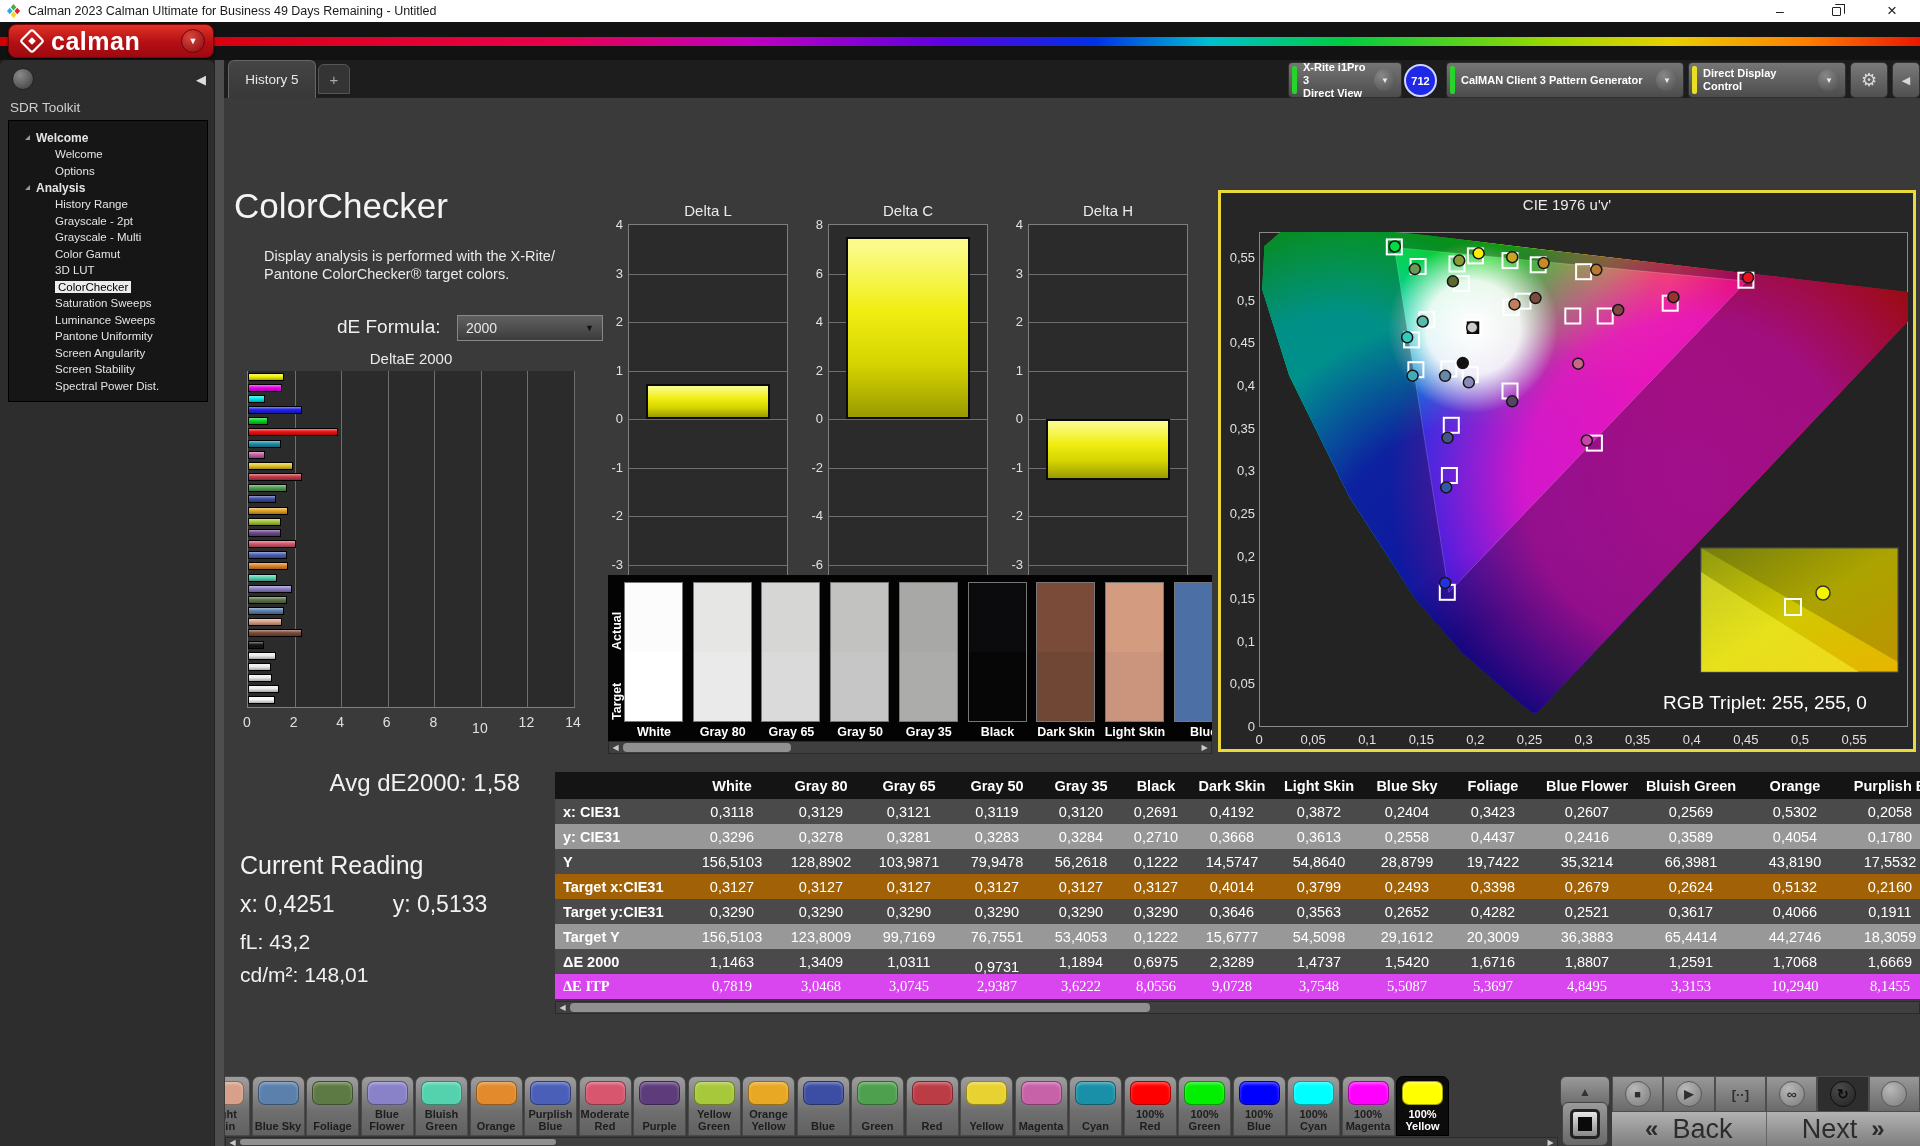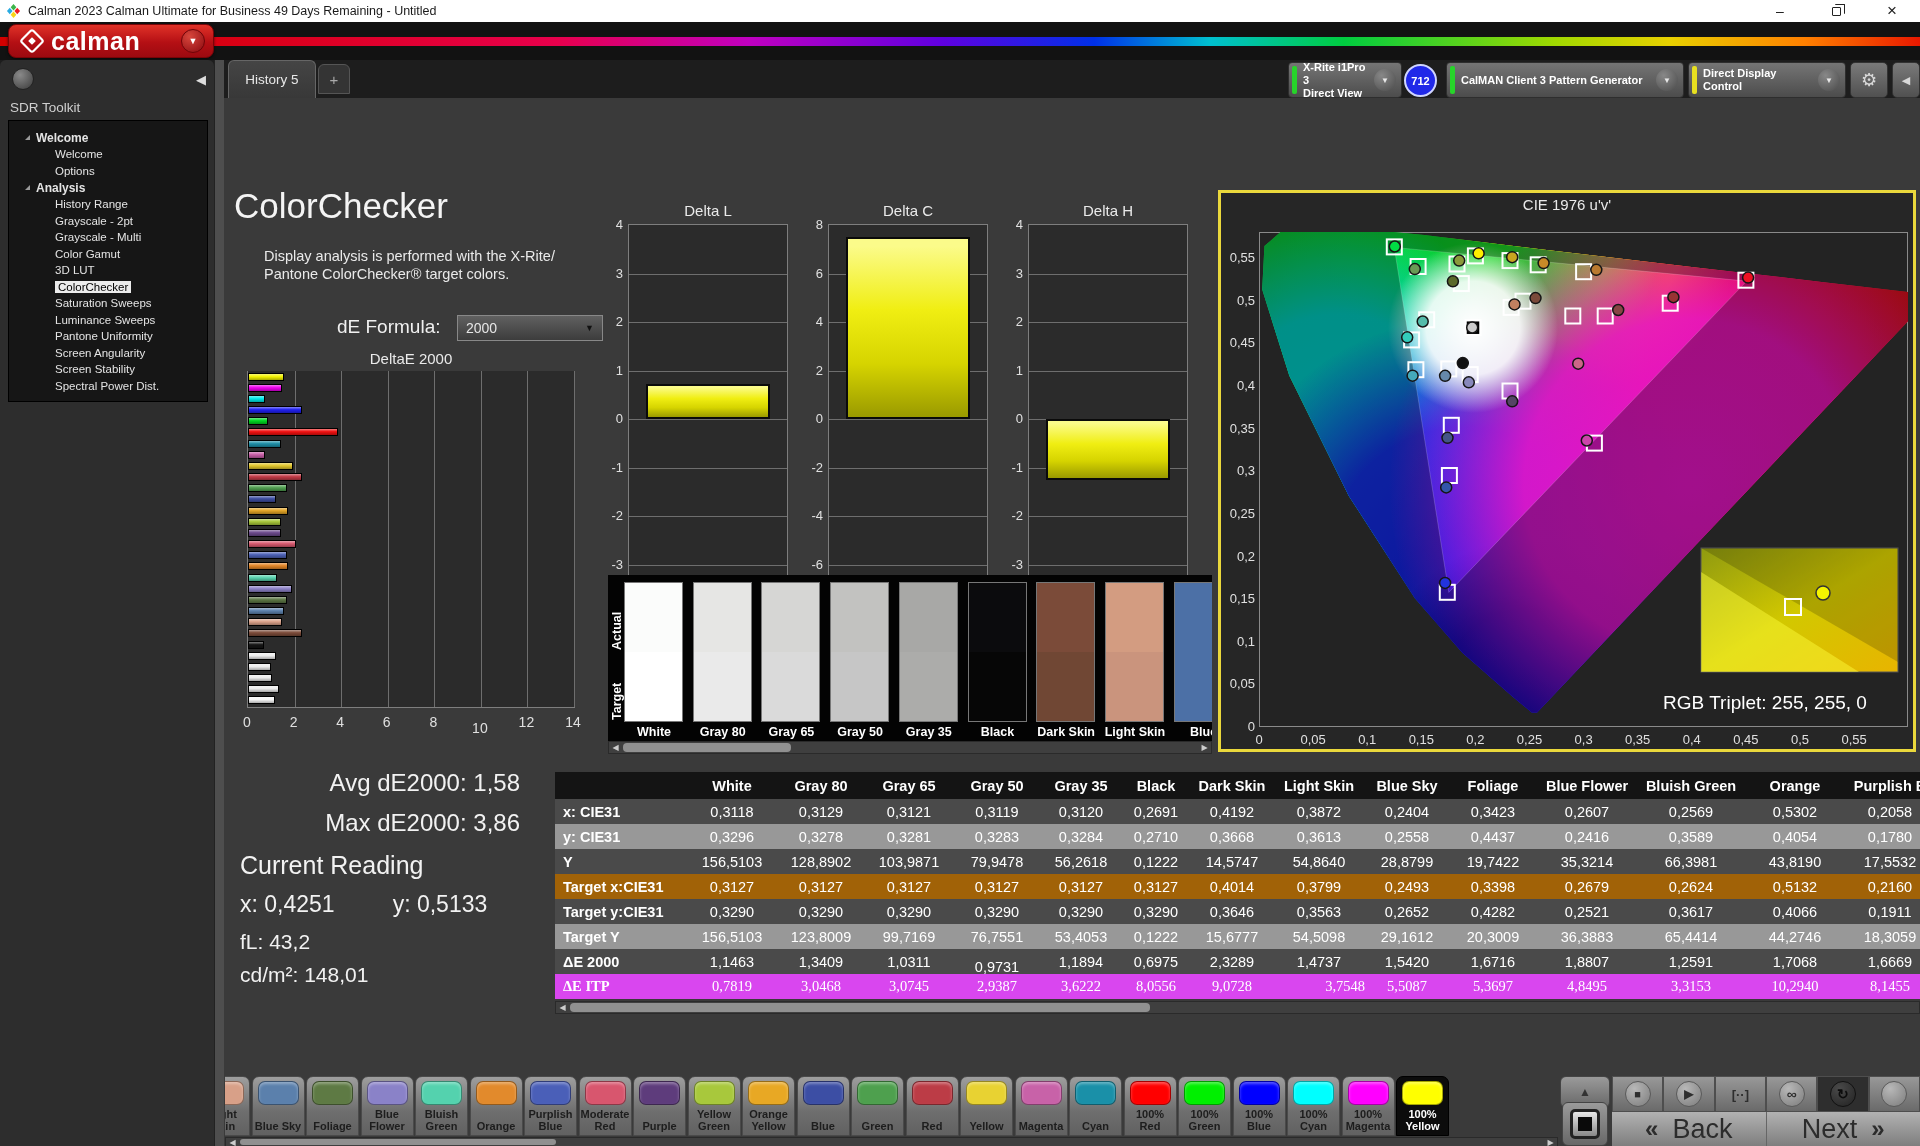--- a/index.html
+++ b/index.html
@@ -624,21 +624,20 @@
     <rect x="442" y="316" width="197" height="124" fill="url(#insetG)" stroke="#555"></rect>
     <polygon points="442,316 639,316 639,430" fill="rgba(0,0,0,.18)"></polygon>
     <polygon points="442,340 442,440 600,440" fill="rgba(255,255,60,.45)"></polygon>
     <circle cx="564" cy="361" r="7" fill="#f5f500" stroke="#333" stroke-width="1.5"></circle>
     <rect x="526" y="367" width="16" height="16" fill="none" stroke="#fff" stroke-width="2"></rect>
   </svg>
 <div class="abs cie-rgb">RGB Triplet: 255, 255, 0</div>
 
 <div class="abs avgblock">
   <div>Avg dE2000: 1,58</div>
-  <div>Max dE2000: 3,86</div>
 </div>
 <div class="abs curlabel">Current Reading</div>
 <div class="abs xyrow">
   <span>x: 0,4251</span>
   <span>y: 0,5133</span>
 </div>
 <div class="abs flrow">fL: 43,2</div>
 <div class="abs cdrow">cd/m²: 148,01</div>
 
 <div class="abs datatable" id="datatable">
@@ -780,21 +779,21 @@
     </div>
     <div class="trow" style="background: #d946ef; font-family: Liberation Serif, serif;">
       <div class="tlabel">ΔE ITP</div>
       <div class="tcell" style="width: 90px;">0,7819</div>
       <div class="tcell" style="width: 88px;">3,0468</div>
       <div class="tcell" style="width: 88px;">3,0745</div>
       <div class="tcell" style="width: 88px;">2,9387</div>
       <div class="tcell" style="width: 80px;">3,6222</div>
       <div class="tcell" style="width: 70px;">8,0556</div>
       <div class="tcell" style="width: 82px;">9,0728</div>
-      <div class="tcell" style="width: 92px; text-align: right;">3,7548</div>
+      <div class="tcell" style="width: 92px;">3,7548</div>
       <div class="tcell" style="width: 84px;">5,5087</div>
       <div class="tcell" style="width: 88px;">5,3697</div>
       <div class="tcell" style="width: 100px;">4,8495</div>
       <div class="tcell" style="width: 108px;">3,3153</div>
       <div class="tcell" style="width: 100px;">10,2940</div>
       <div class="tcell" style="width: 90px;">8,1455</div>
     </div>
   </div>
 <div class="scrollbar" style="left:555px; top:1001px; width:1365px; height:13px;">
   <span class="sb-arrow" style="left:1px; width:11px;">◀</span>

